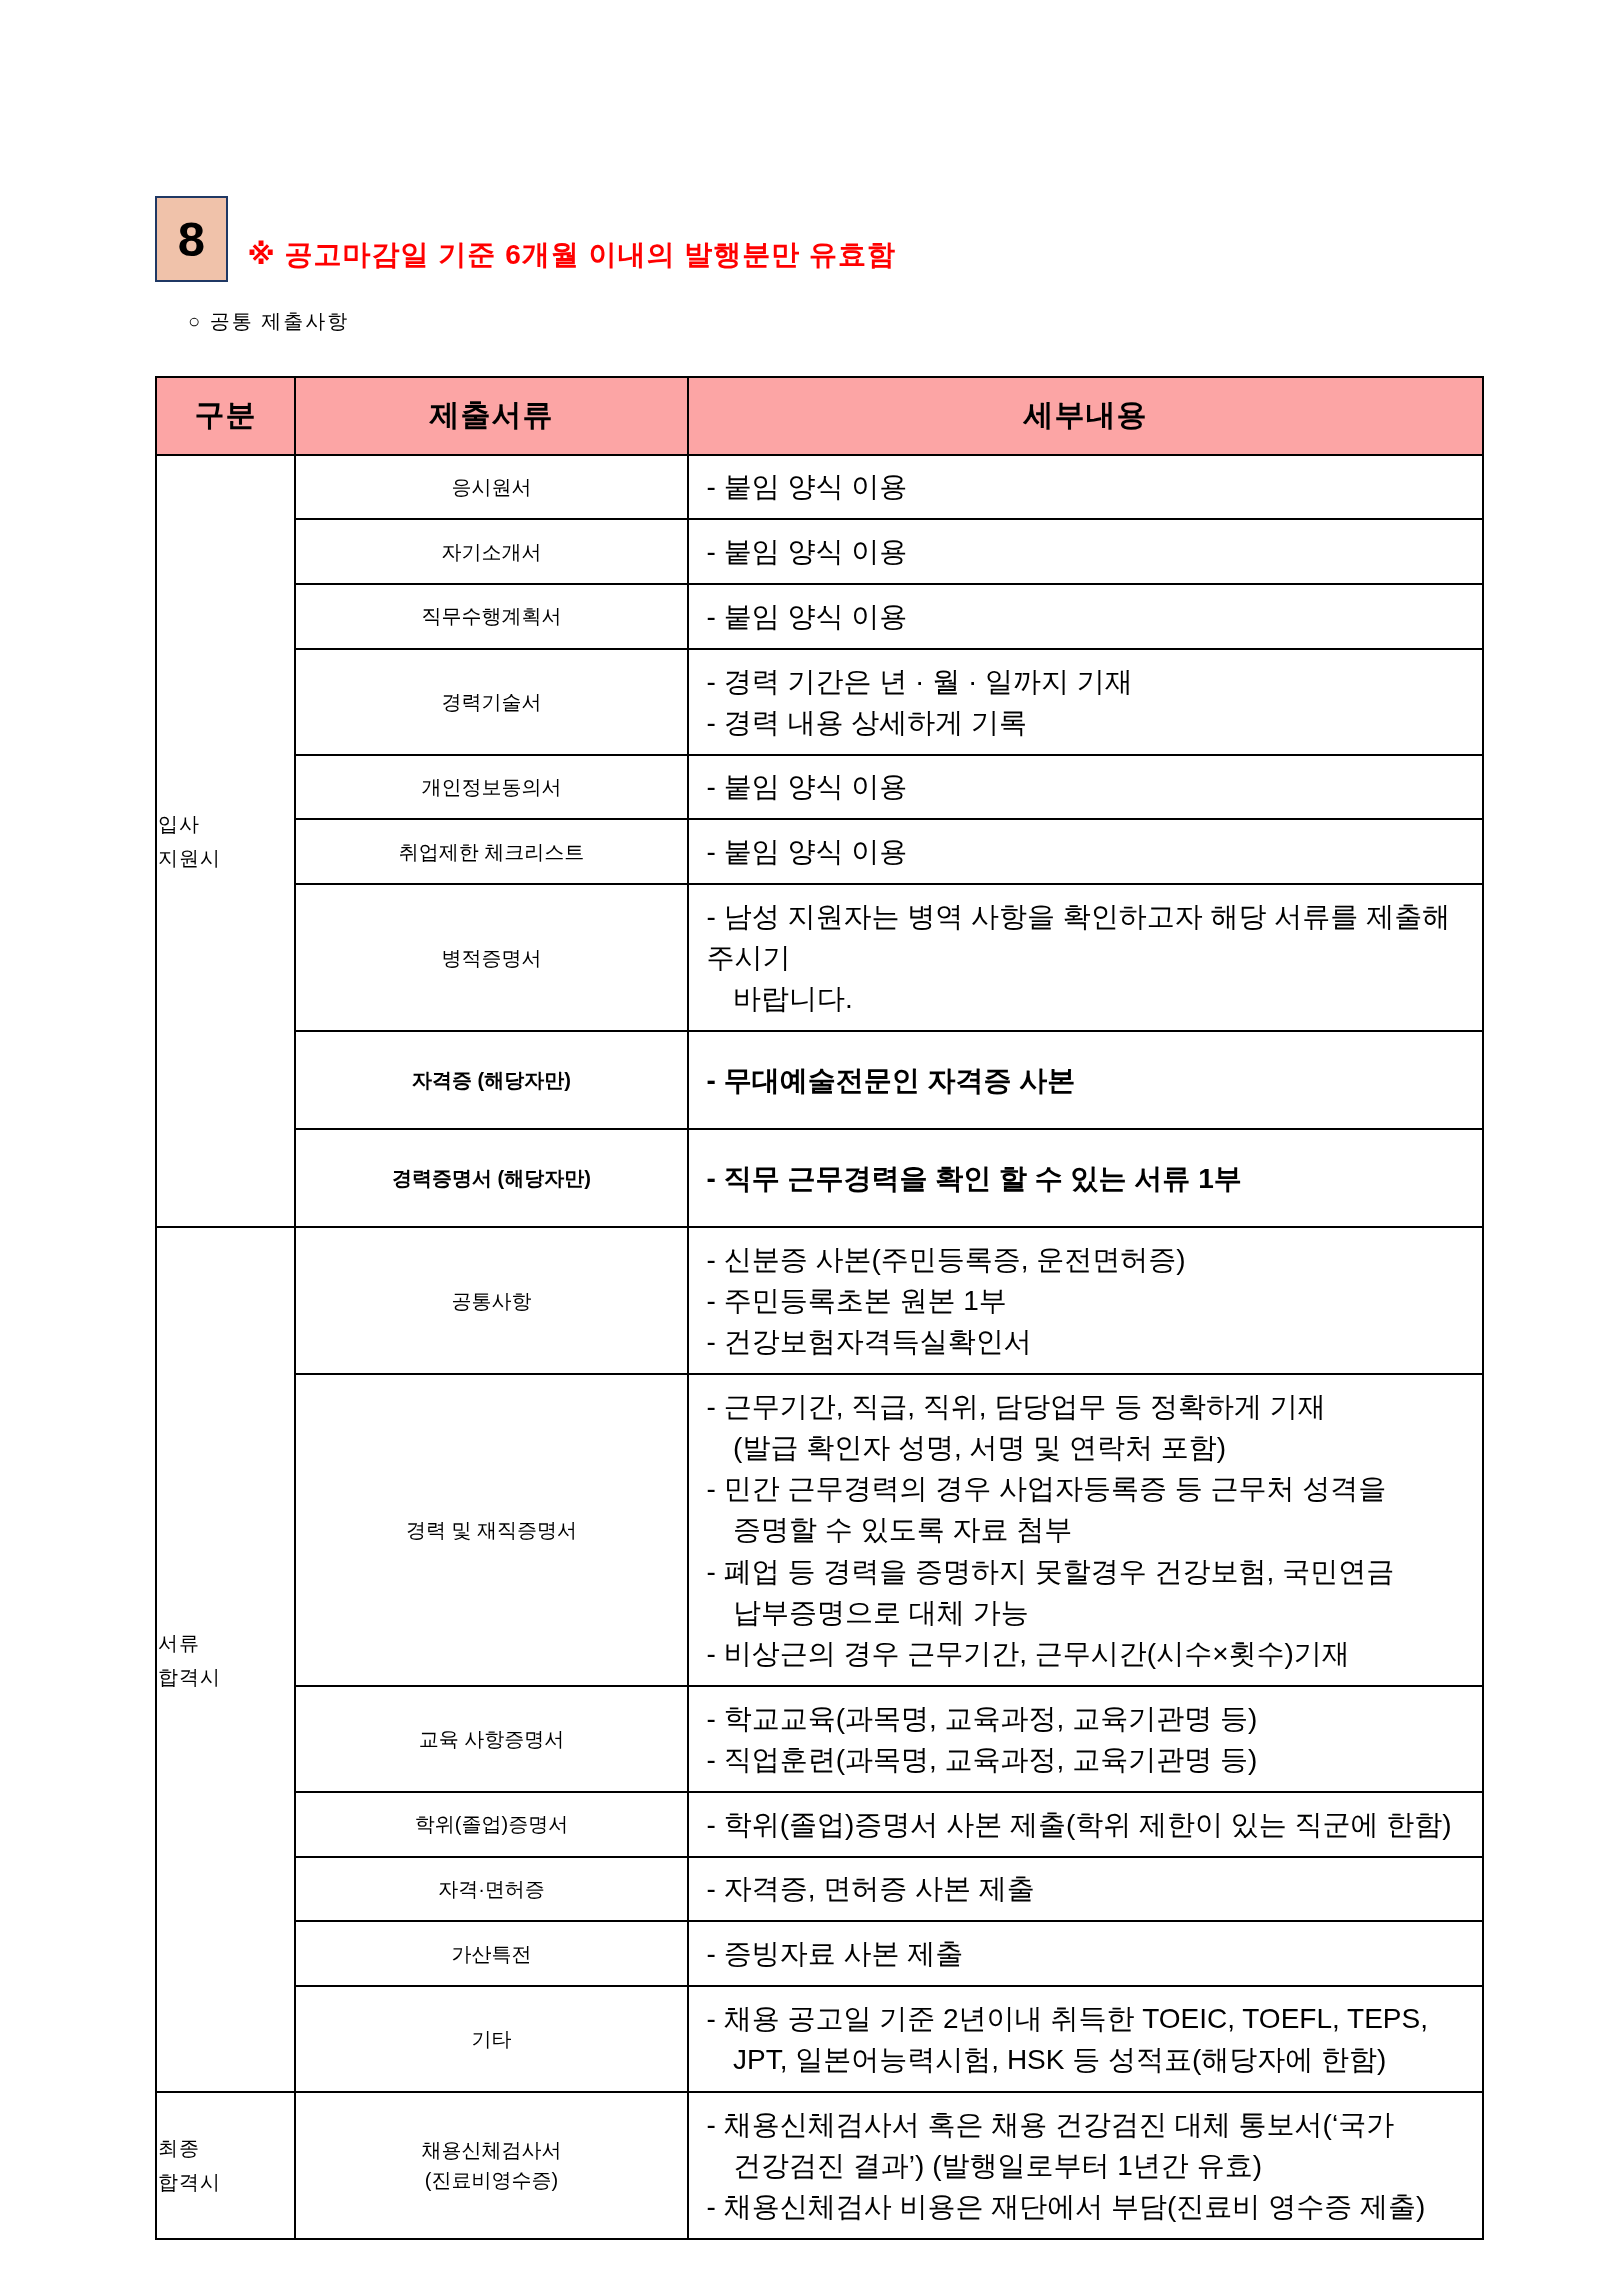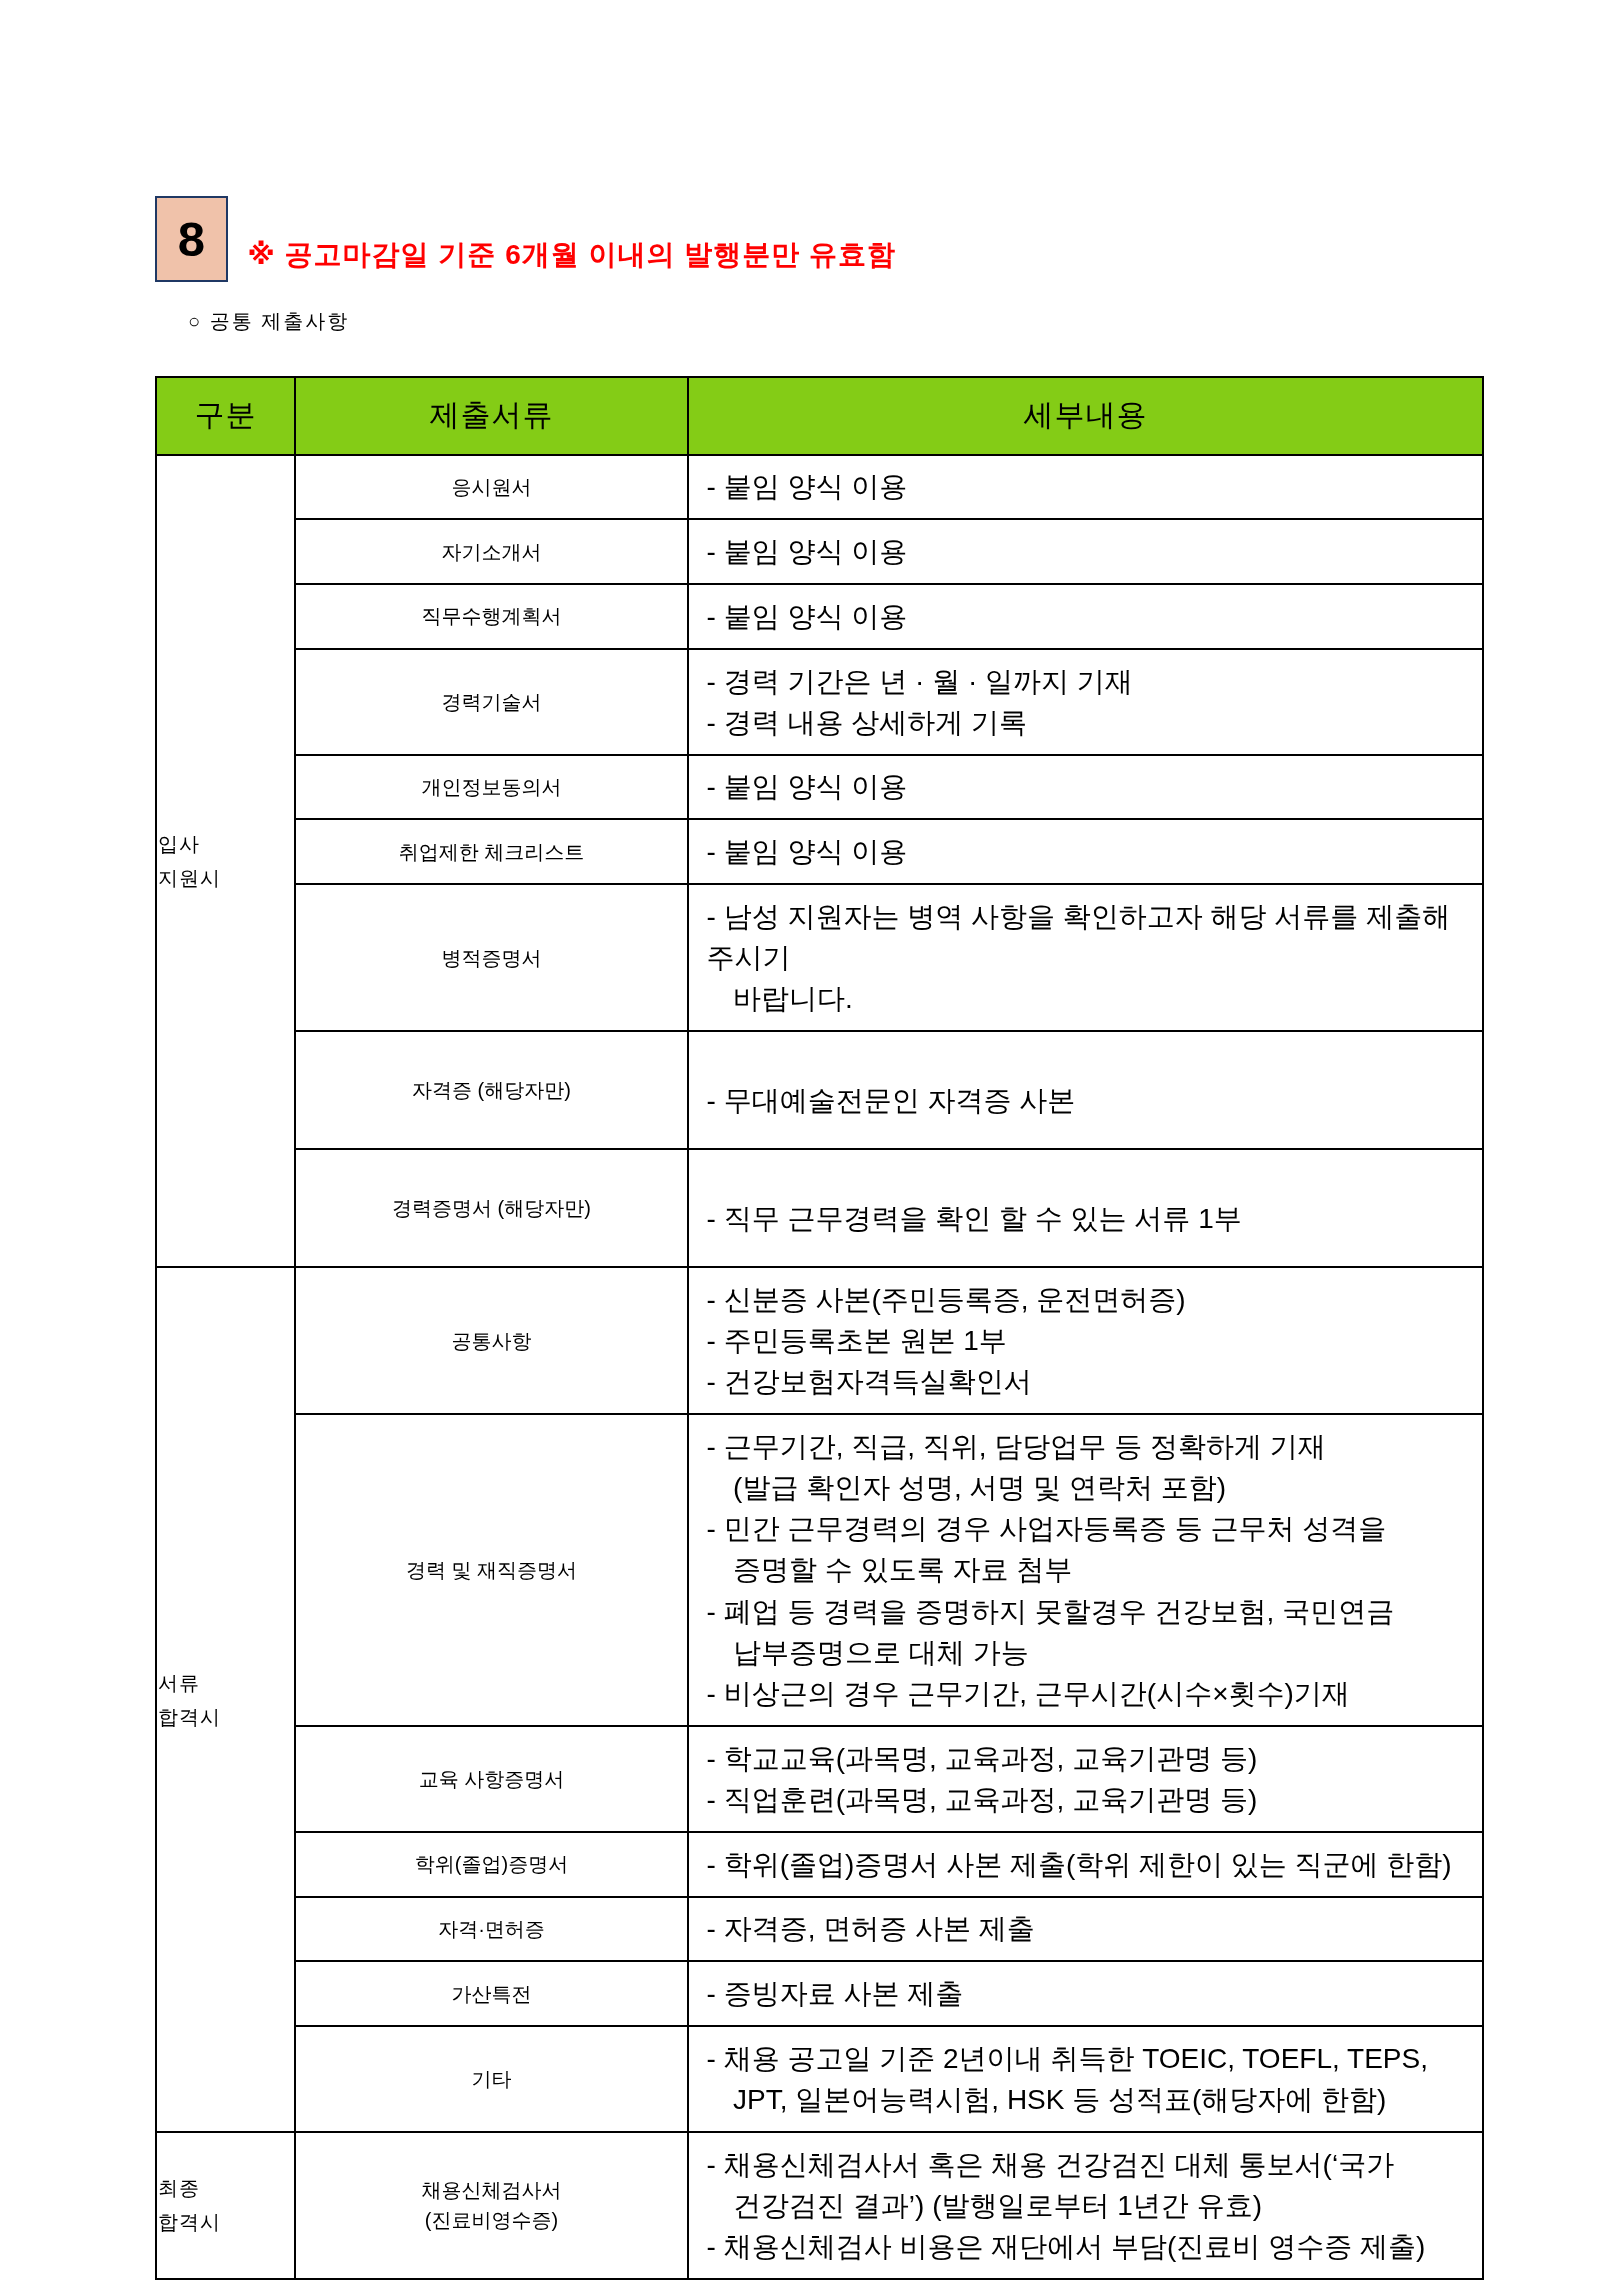--- a/index.html
+++ b/index.html
@@ -76,23 +76,23 @@
     border-collapse: collapse;
     width: 1329px;
     table-layout: fixed;
   }
   table.submission th,
   table.submission td {
     border: 2px solid #000000;
     box-sizing: border-box;
   }
   table.submission th {
-    background: #84cc16;
+    background: #fca5a5;
     font-size: 30px;
-    font-weight: normal;
+    font-weight: bold;
     height: 78px;
     text-align: center;
     letter-spacing: 1px;
   }
   td.stage {
     text-align: left;
     vertical-align: middle;
     font-size: 20px;
     line-height: 1.7;
     white-space: pre-line;
@@ -111,22 +111,21 @@
     font-size: 28px;
     padding: 10.8px 13.7px 10.8px 17.6px;
     line-height: 1.47;
   }
   td.details .line.cont {
     padding-left: 26.5px;
   }
   tr.bold td.doc,
   tr.bold td.details,
   tr.bold td.details .line {
-    font-weight: normal;
-    margin-top: 20px;
+    font-weight: bold;
   }
   tr.bold td.doc,
   tr.bold td.details {
     padding-top: 27.4px;
     padding-bottom: 27.4px;
   }
 </style>
 </head>
 <body>
 

